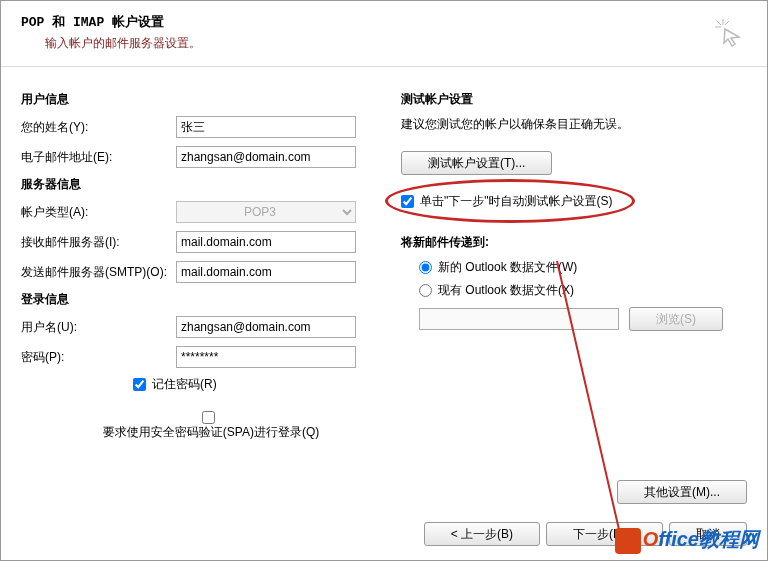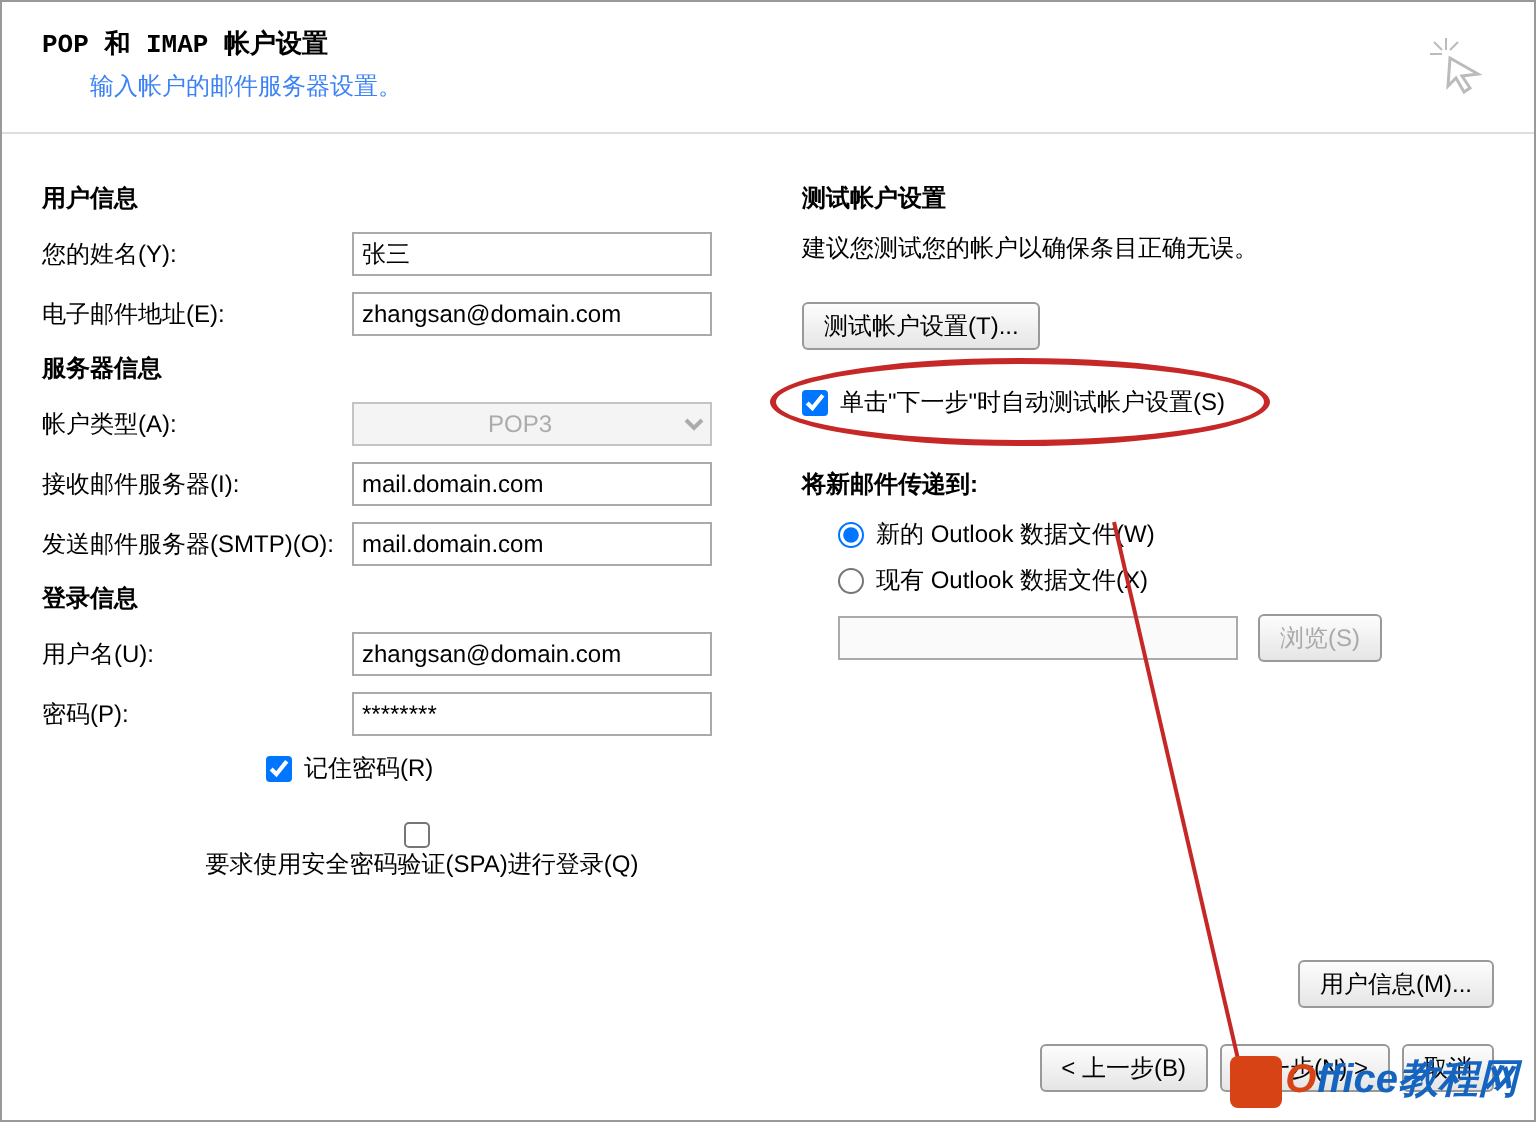--- a/index.html
+++ b/index.html
@@ -3,33 +3,33 @@
 <meta charset="utf-8">
 <style>
 * { box-sizing: border-box; margin: 0; padding: 0; }
 body { font-family: "Microsoft YaHei", SimSun, Arial, sans-serif; font-size: 12px; background: #eee; }
 .window { width: 768px; height: 561px; background: #fff; border: 1px solid #999; position: relative; }
 .titlebar { height: 24px; background: linear-gradient(#fdfdfd,#e8e8e8); border-bottom: 1px solid #ccc; display: flex; align-items: center; padding-left: 8px; position: relative; }
 .titlebar .title { font-size: 12px; color: #333; }
 .close-btn { position: absolute; right: 0; top: 0; width: 46px; height: 20px; background: linear-gradient(#e57373,#c62828); color: #fff; text-align: center; line-height: 18px; font-size: 11px; border: 1px solid #a33; border-bottom-left-radius: 3px; border-bottom-right-radius: 3px; cursor: pointer; }
 .header { padding: 12px 20px; border-bottom: 1px solid #ddd; position: relative; height: 66px; }
 .header .h-title { font-weight: bold; font-size: 13px; font-family: "Courier New", monospace; }
-.header .h-sub { margin-left: 24px; margin-top: 4px; color: #3b82f6; }
+.header .h-sub { margin-left: 24px; margin-top: 4px; color: #7f1d1d; }
 .cursor-icon { position: absolute; right: 24px; top: 16px; color: #bbb; font-size: 28px; }
 .body { display: flex; padding: 16px 20px 0 20px; }
 .col-l { width: 380px; }
 .col-r { flex: 1; }
 .sect { font-weight: bold; margin: 8px 0; }
 .row { display: flex; align-items: center; margin-bottom: 8px; height: 22px; }
 .lbl { width: 155px; }
 input[type=text], input[type=password], select { height: 22px; border: 1px solid #aaa; padding: 0 4px; font-size: 12px; font-family: inherit; width: 180px; }
 select:disabled { background: #f0f0f0; color: #888; text-align: center; }
 .chk-row { display: flex; align-items: center; margin: 6px 0; }
 .chk-row input { margin-right: 6px; }
-.btn { height: 24px; padding: 0 10px; background: linear-gradient(#fdfdfd,#e5e5e5); border: 1px solid #999; border-radius: 3px; cursor: pointer; font-size: 12px; font-family: inherit; }
+.btn { height: 24px; padding: 0 26px; background: linear-gradient(#fdfdfd,#e5e5e5); border: 1px solid #999; border-radius: 3px; cursor: pointer; font-size: 12px; font-family: inherit; }
 .btn:disabled { color: #aaa; text-align: right; }
 .red-circle { position: absolute; border: 3px solid #c62828; border-radius: 50%; width: 250px; height: 44px; pointer-events: none; }
 .test-note { margin: 6px 0 16px 0; }
 .radio-group { margin-left: 18px; }
 .radio-row { display: flex; align-items: center; margin: 6px 0; }
 .radio-row input { margin-right: 6px; }
 .exist-row { display: flex; align-items: center; margin-top: 8px; margin-left: 18px; gap: 10px; }
 .exist-row input[type=text] { width: 200px; }
 .footer { position: absolute; bottom: 14px; right: 20px; display: flex; gap: 6px; }
 .more-btn { position: absolute; right: 20px; bottom: 56px; }
@@ -128,21 +128,21 @@
           <span>现有 Outlook 数据文件(X)</span>
         </div>
       </div>
       <div class="exist-row">
         <input type="text" disabled="" style="">
         <button class="btn" disabled="">浏览(S)</button>
       </div>
     </div>
   </div>
 
-  <button class="btn more-btn">用户信息(M)...</button>
+  <button class="btn more-btn">其他设置(M)...</button>
 
   <div class="footer">
     <button class="btn">&lt; 上一步(B)</button>
     <button class="btn">下一步(N) &gt;</button>
     <button class="btn">取消</button>
   </div>
 
   <div class="red-line" style="left:555px; top:260px; height:280px; transform:rotate(-13deg);"></div>
 
   <div class="watermark">

